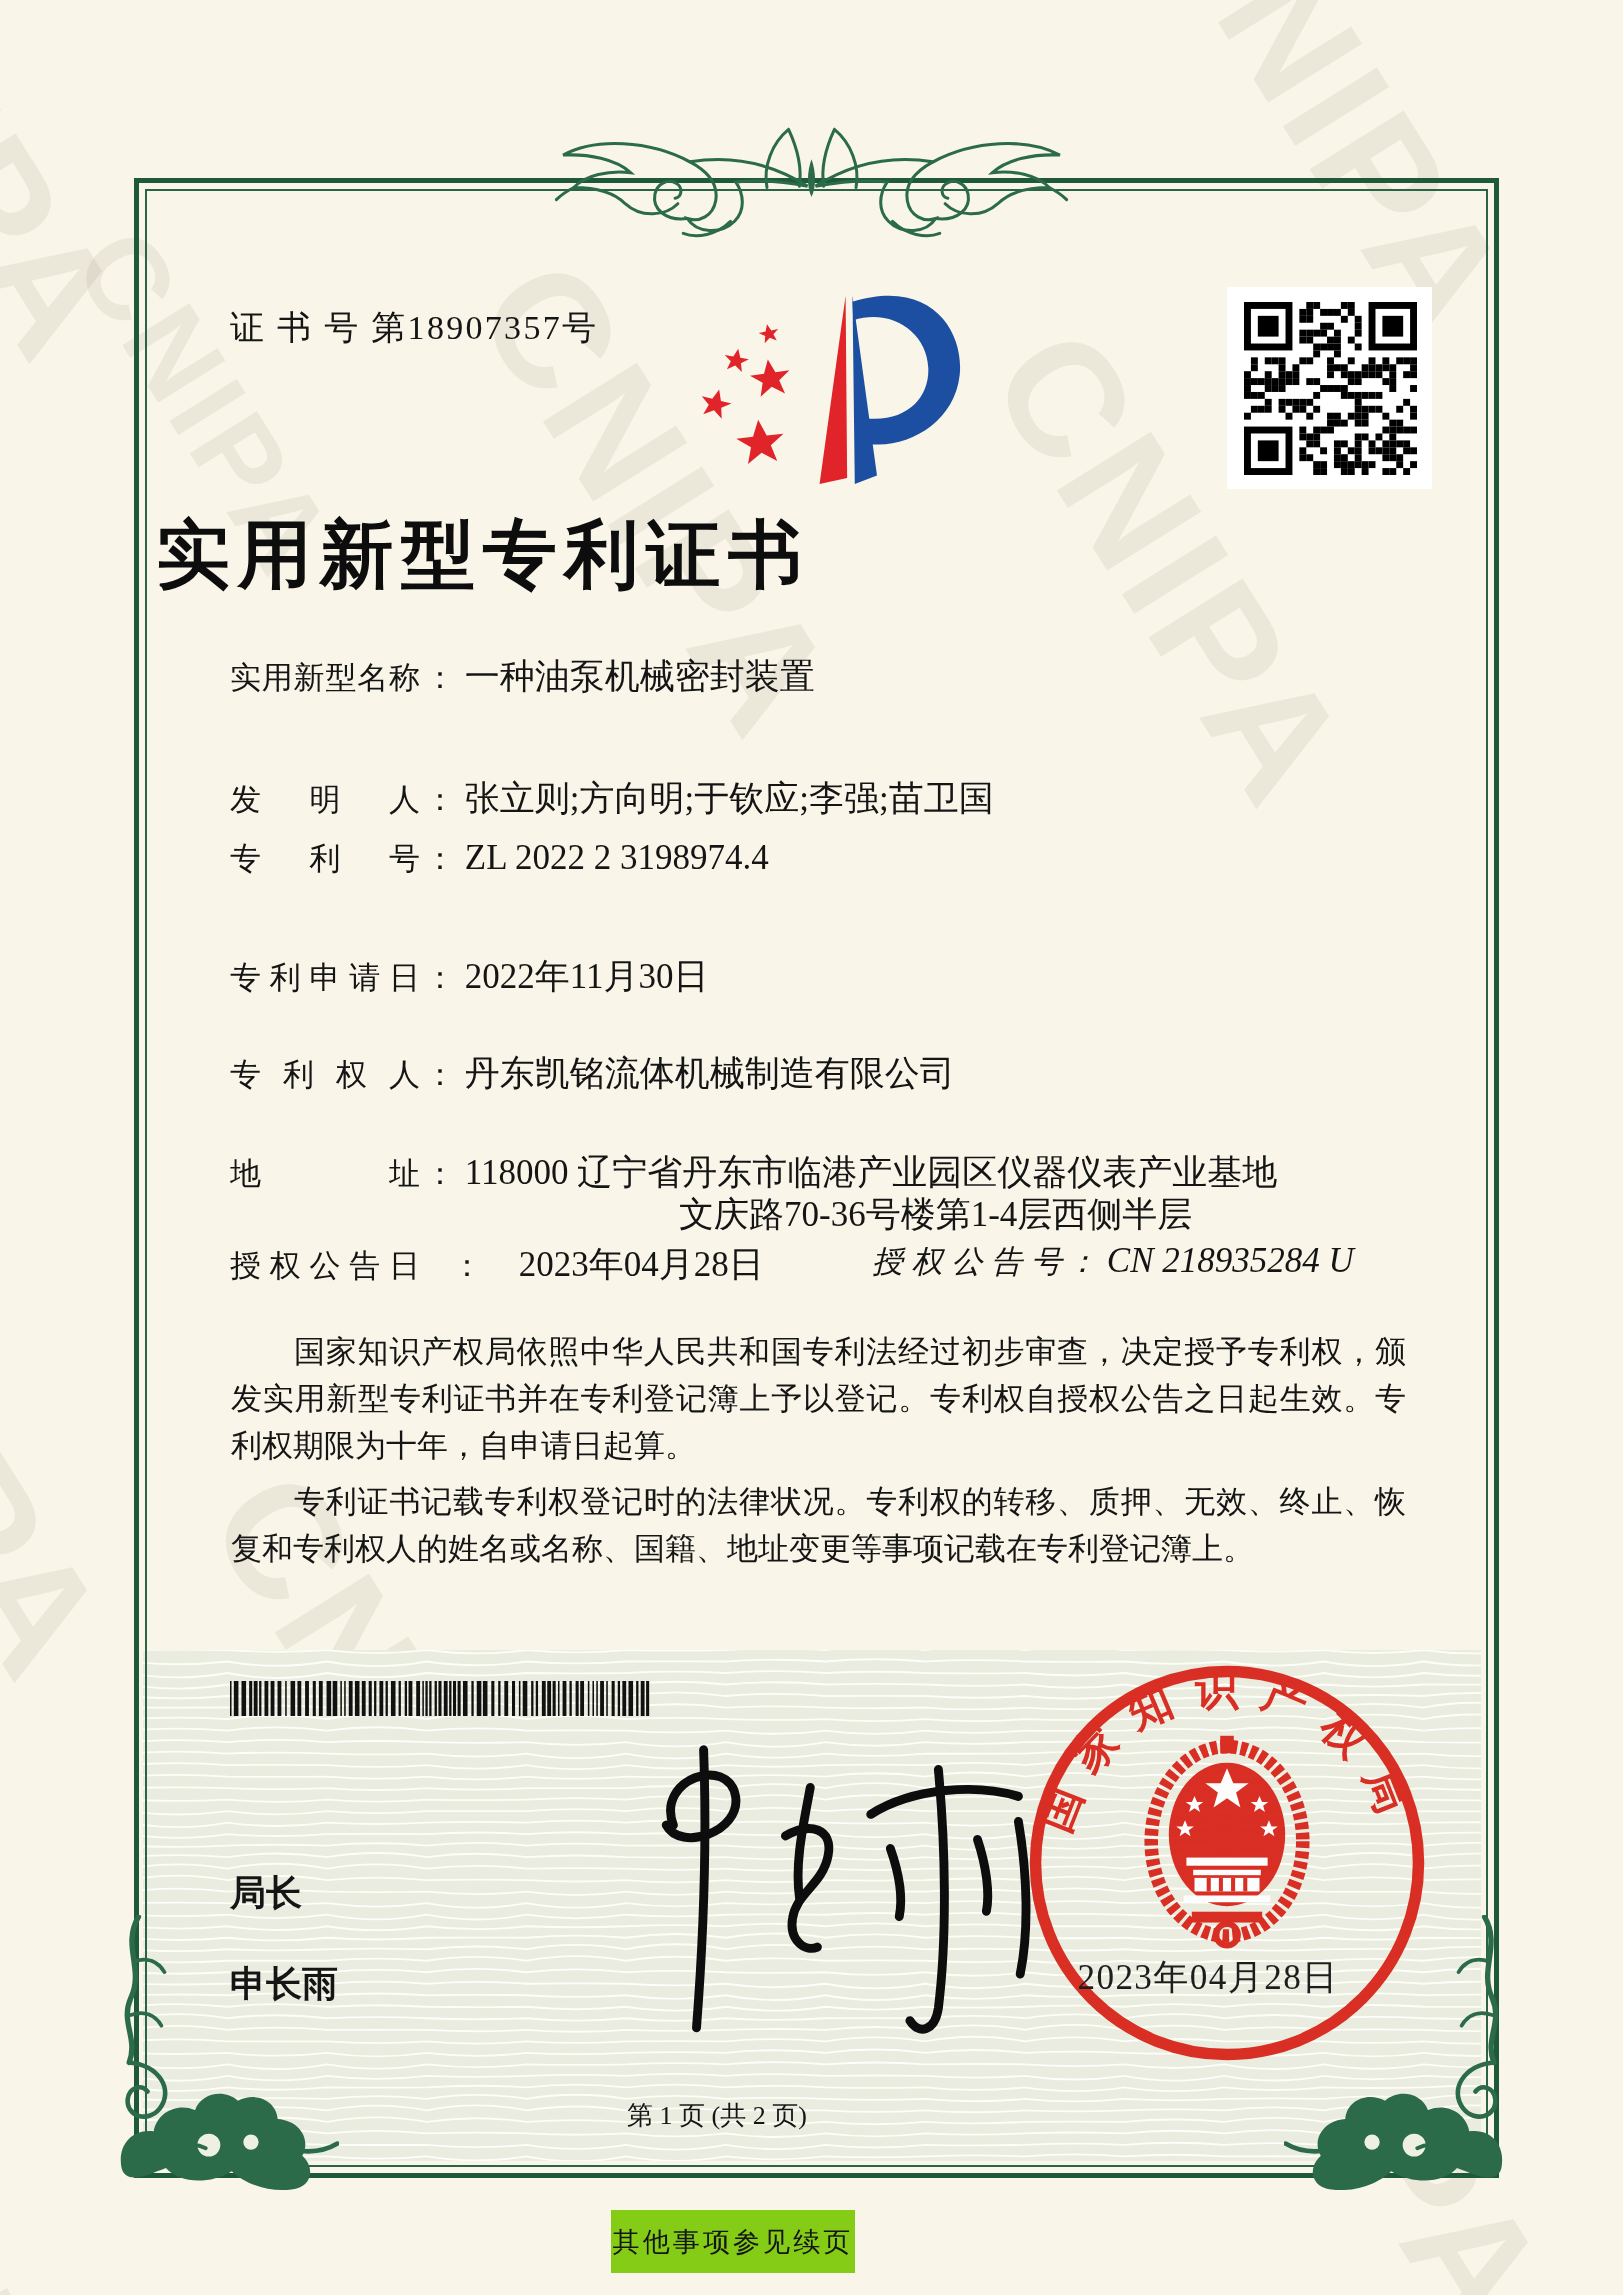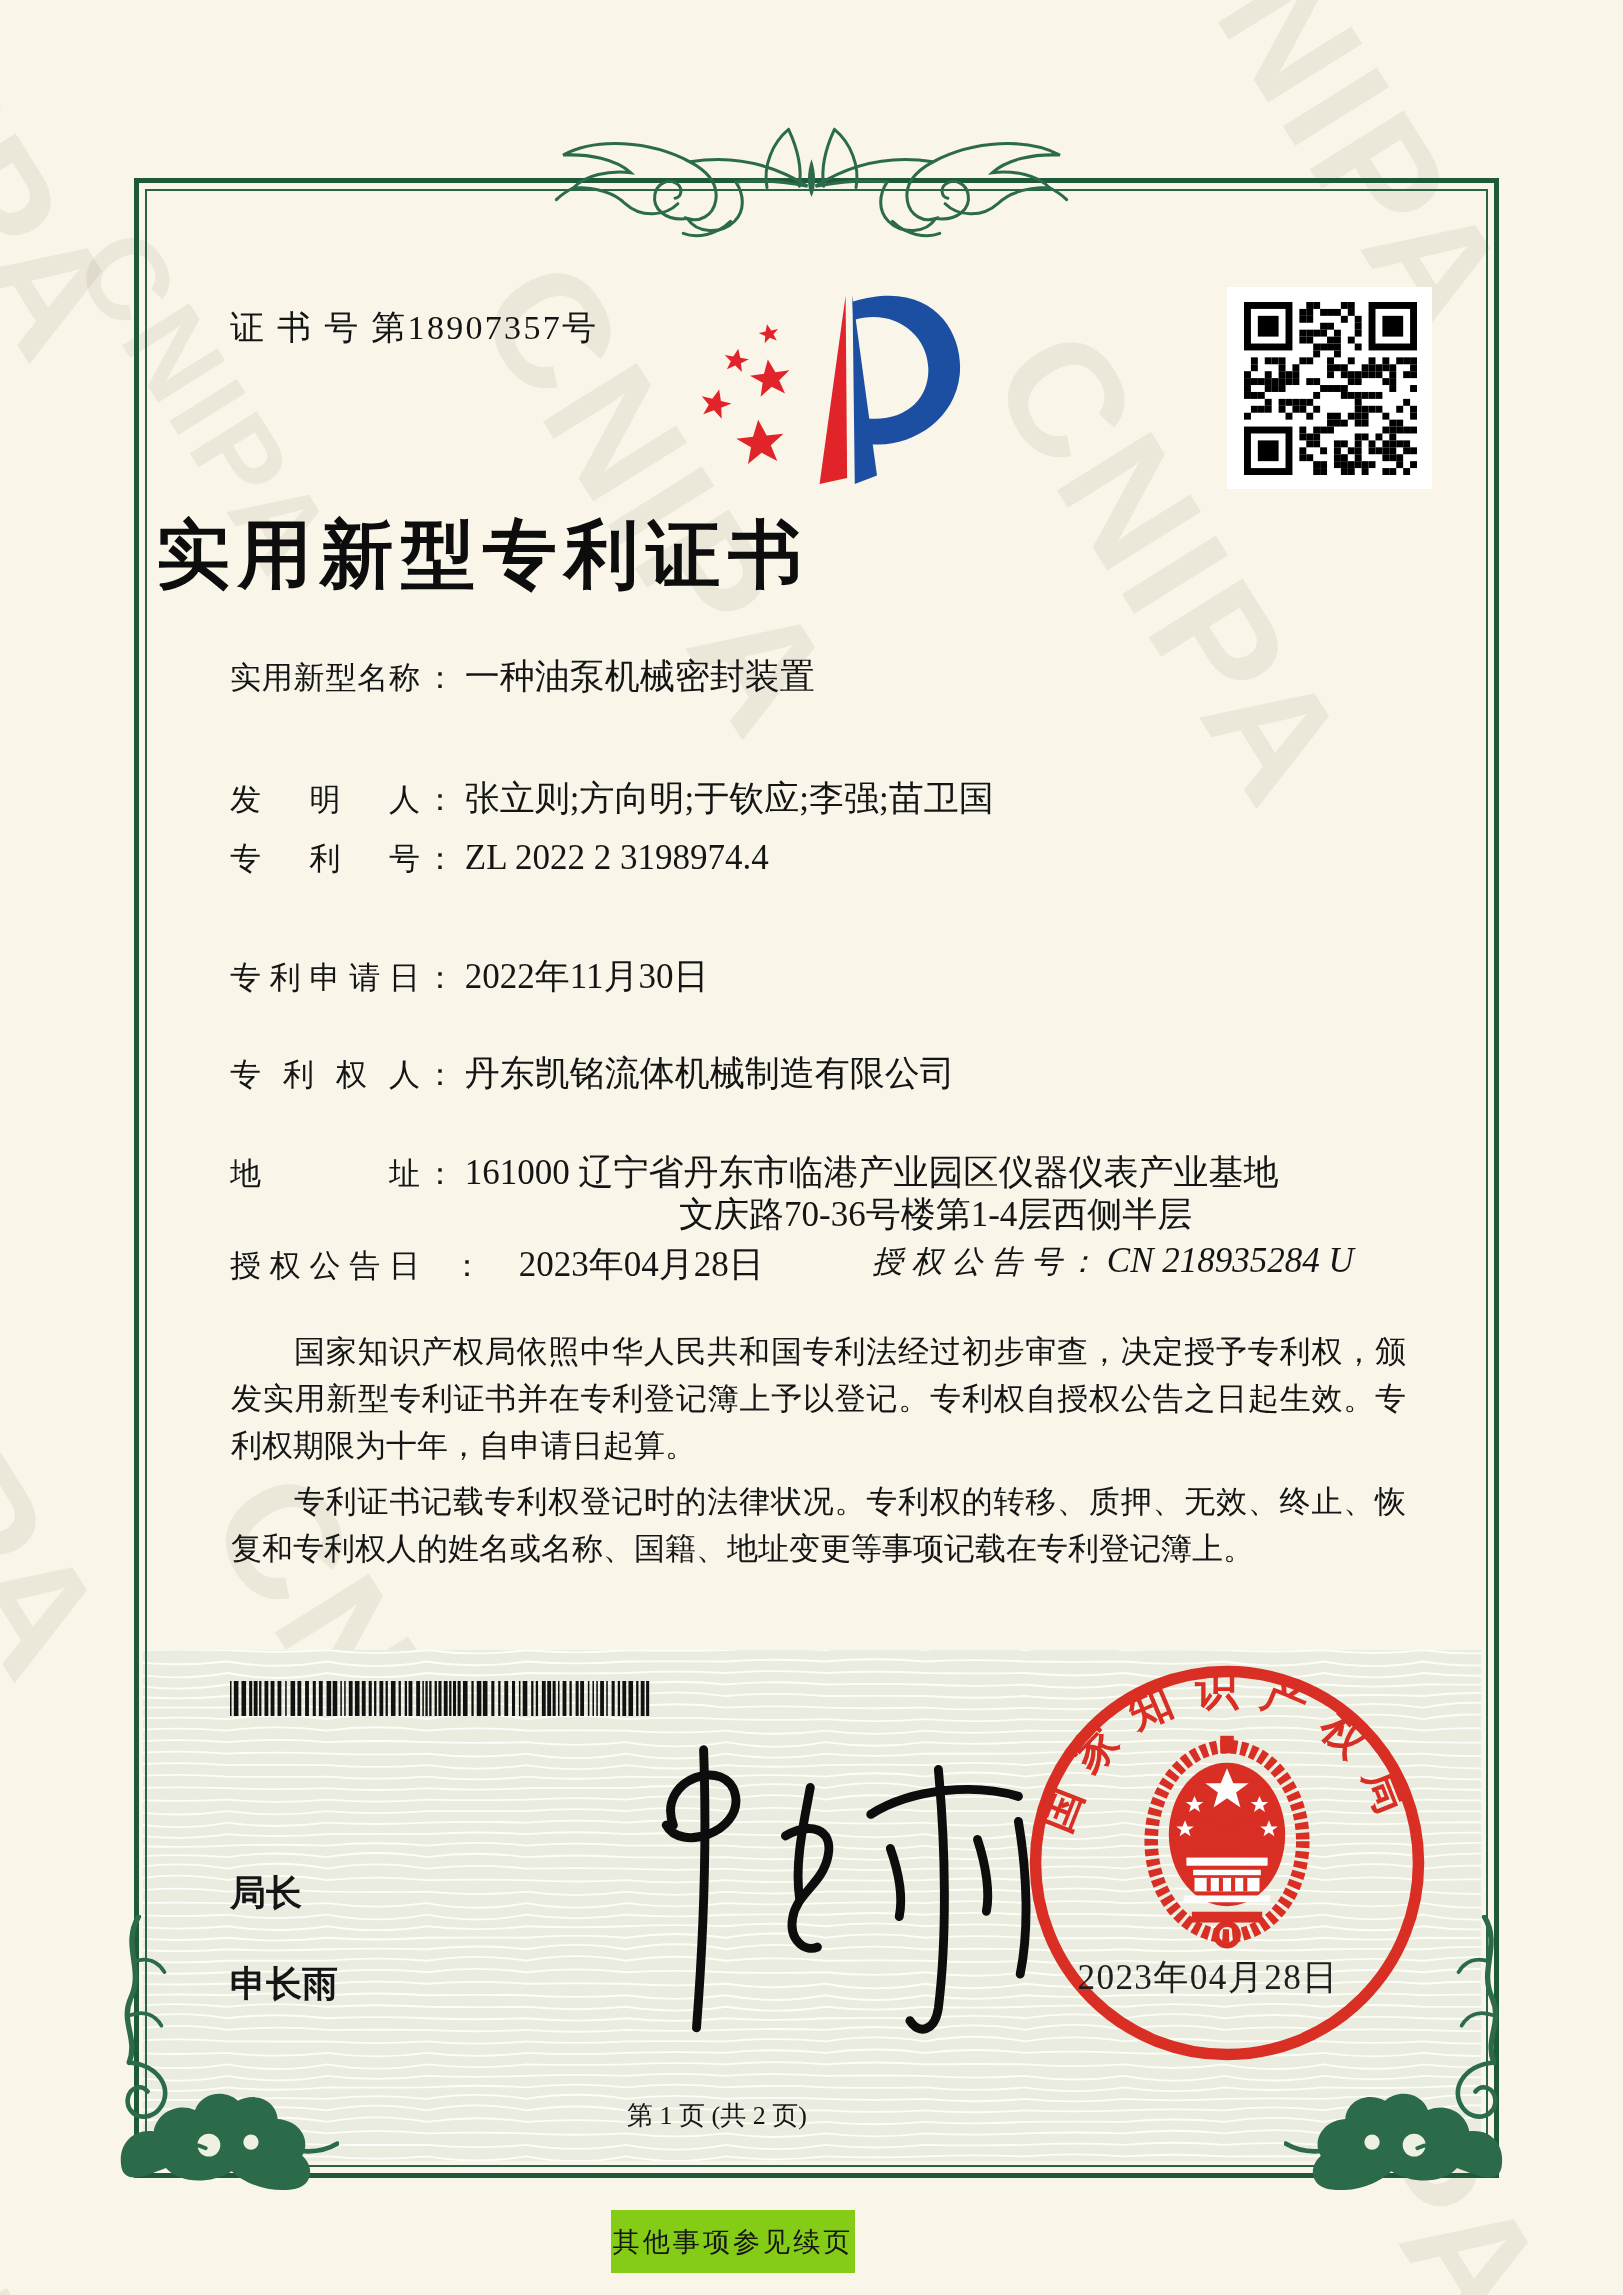--- a/index.html
+++ b/index.html
@@ -428,21 +428,21 @@
     <span class="fvalue">2022年11月30日</span>
   </div>
   <div class="frow" style="top:1050px;">
     <span class="flabel">专利权人</span>
     <span class="fcolon">：</span>
     <span class="fvalue">丹东凯铭流体机械制造有限公司</span>
   </div>
   <div class="frow" style="top:1149px;">
     <span class="flabel">地址</span>
     <span class="fcolon">：</span>
-    <span class="fvalue">161000 辽宁省丹东市临港产业园区仪器仪表产业基地</span>
+    <span class="fvalue">118000 辽宁省丹东市临港产业园区仪器仪表产业基地</span>
   </div>
   <div class="fvalue2">文庆路70-36号楼第1-4层西侧半层</div>
   <div class="frow" style="top:1241px;gap:27px;">
     <span class="flabel">授权公告日</span>
     <span class="fcolon">：</span>
     <span class="fvalue">2023年04月28日</span>
   </div>
   <div class="frow right" style="top:1241px;">
     <span class="flabel">授权公告号</span>
     <span class="fcolon">：</span>

